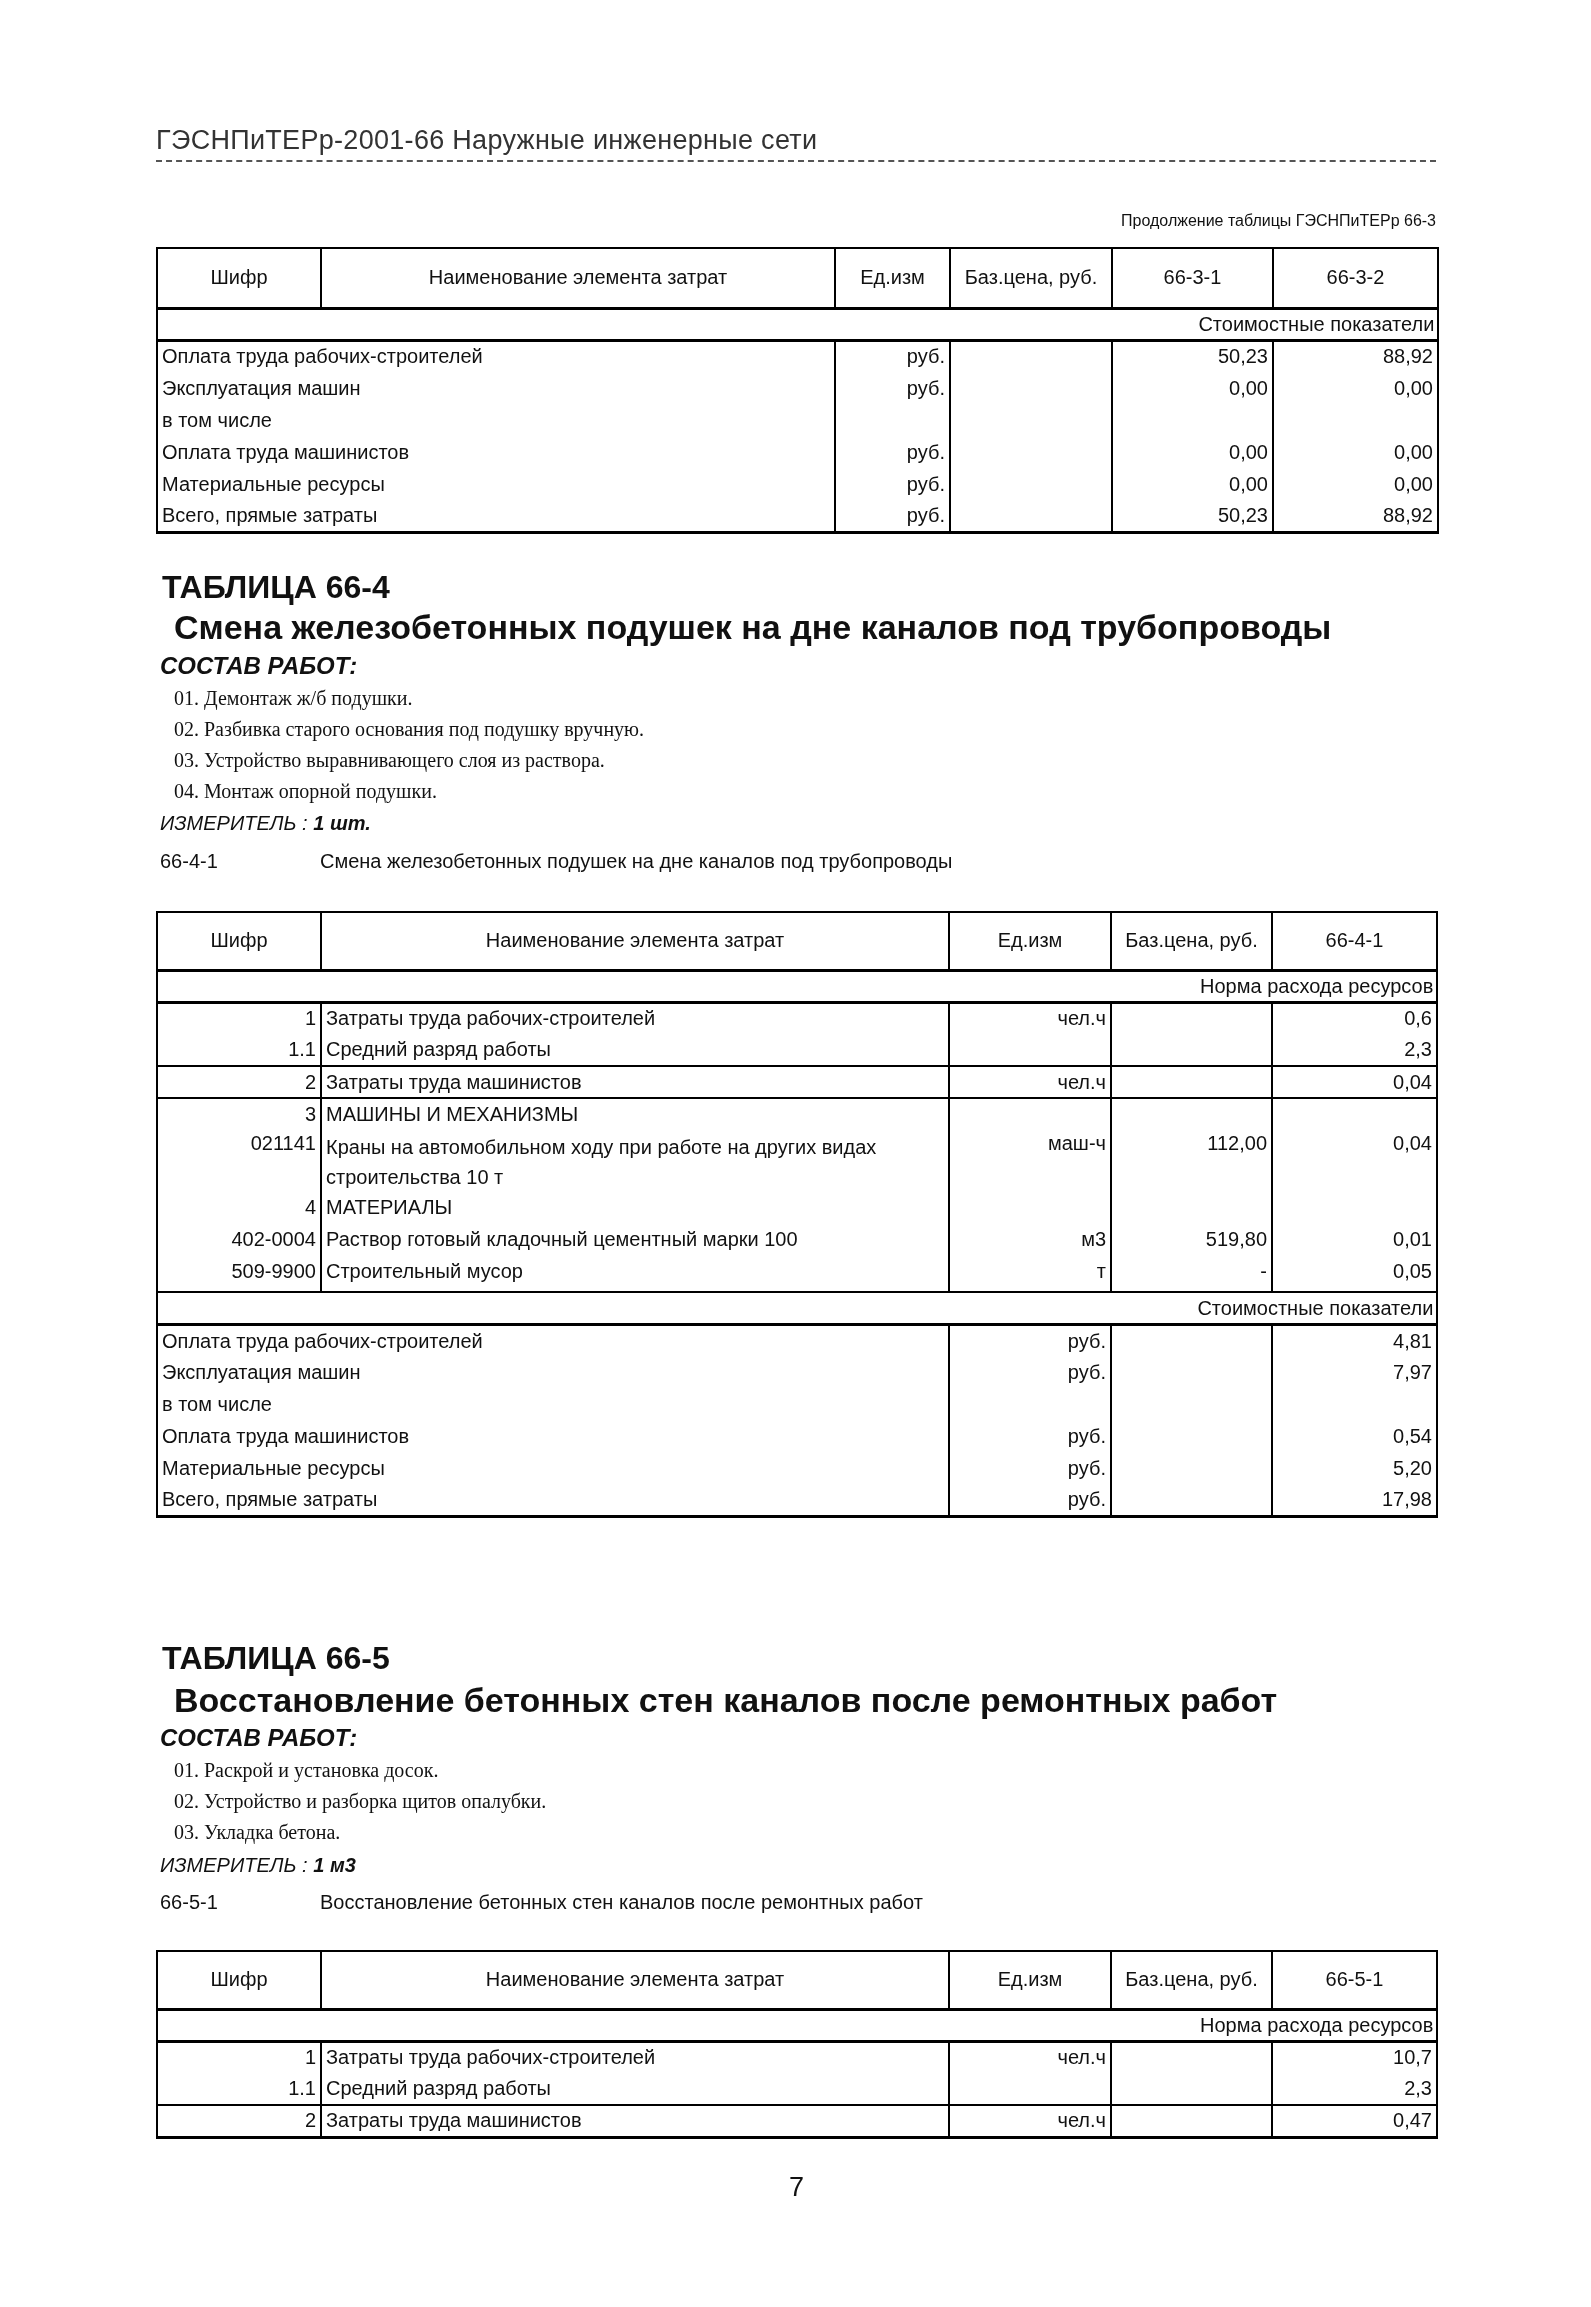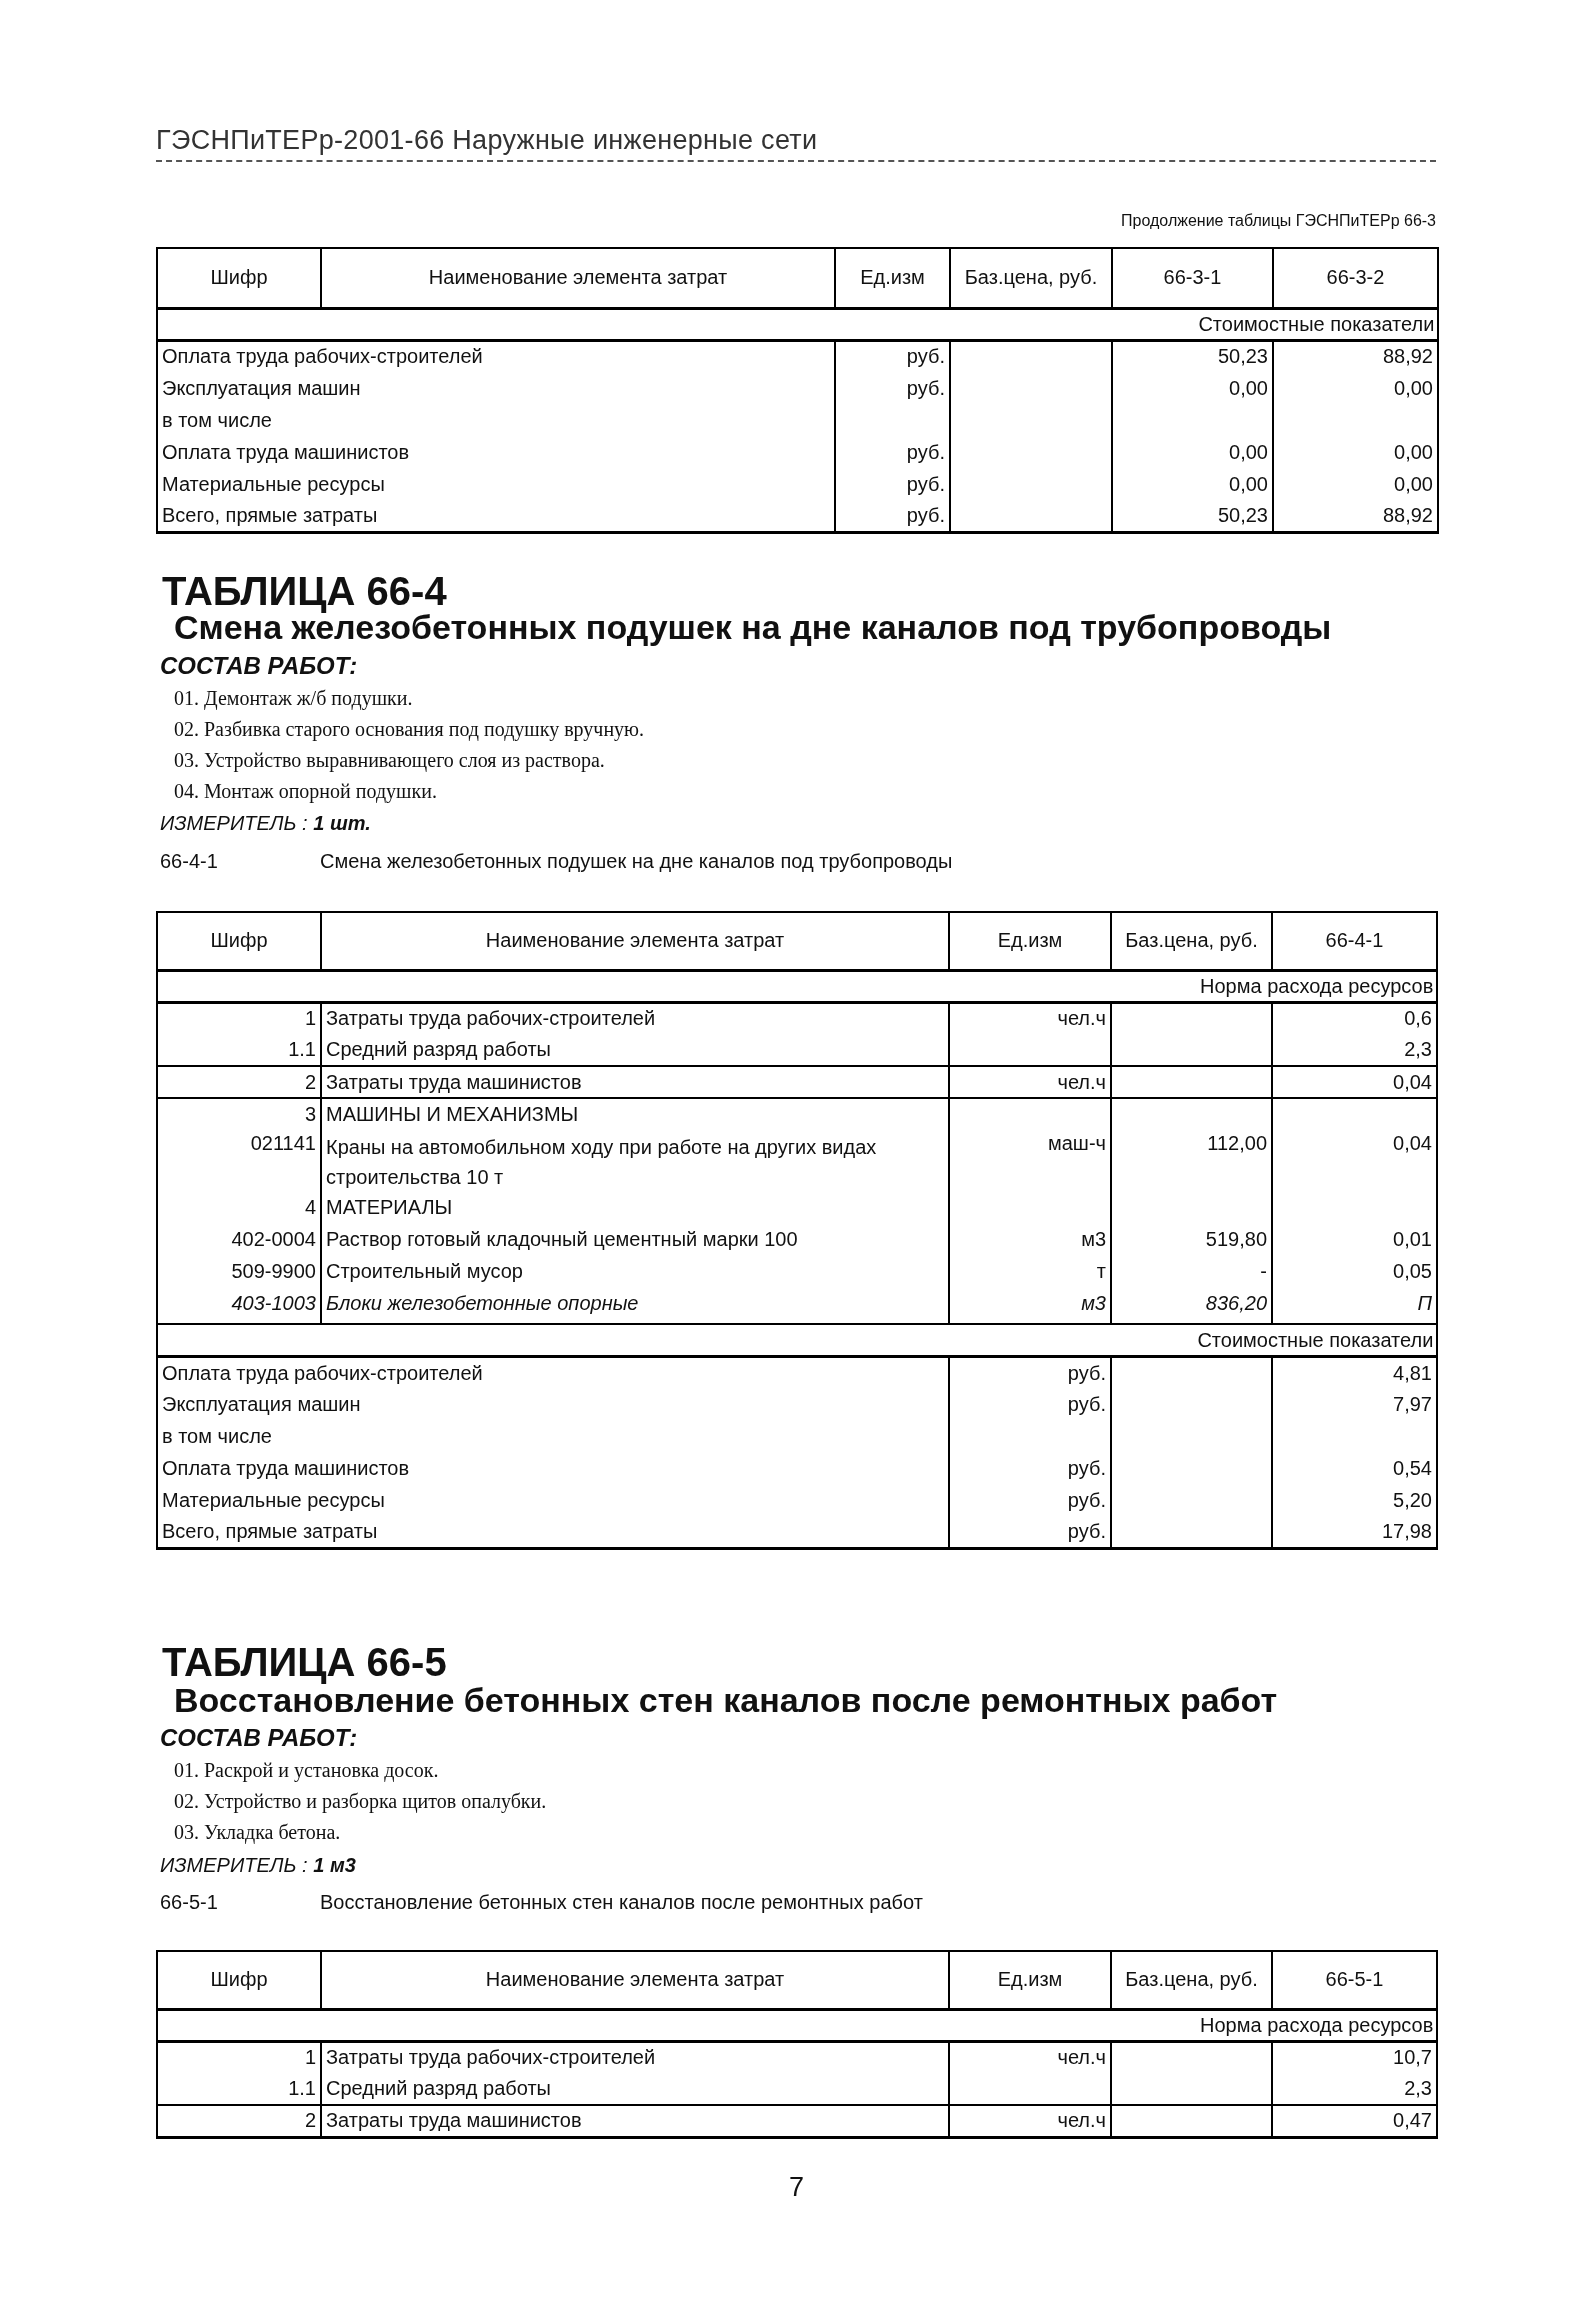--- a/index.html
+++ b/index.html
@@ -31,21 +31,21 @@
   }
   table.doc .hdr th { border-top-width: 2.7px; border-bottom-width: 3.4px; }
   table.doc .body td { border-left: 2px solid #000; border-right: 2px solid #000; }
   table.doc .body.last td { border-bottom: 3.4px solid #000; }
   table.doc .body.groupend td { border-bottom: 2.7px solid #000; }
   .r { text-align: right; }
   .c { text-align: right; }
   .b { font-weight: bold; }
   .i { font-style: italic; }
 
-  .tbl-title { left: 162px; font-size: 40px; font-weight: bold; }
+  .tbl-title { left: 162px; font-size: 32px; font-weight: bold; }
   .tbl-subtitle { left: 174px; font-size: 34px; font-weight: bold; }
   .sostav { left: 160px; font-size: 24px; font-weight: bold; font-style: italic; }
   .work-item { left: 174px; font-size: 20px; font-family: Liberation Serif, serif; }
   .meter { left: 160px; font-size: 20px; font-style: italic; }
   .meter b { font-weight: bold; }
   .code-line { left: 160px; font-size: 20px; }
   .code-line .name { position: absolute; left: 160px; white-space: nowrap; }
   .page-number { left: 789px; top: 2172px; font-size: 27px; }
 </style>
 </head>
@@ -219,27 +219,20 @@
   </tr>
 
   <tr class="body" style="height:32px;">
     <td class="c">509-9900</td>
     <td>Строительный мусор</td>
     <td class="c">т</td>
     <td class="c">-</td>
     <td class="r">0,05</td>
   </tr>
 
-  <tr class="body" style="height:32px;">
-    <td class="c i">403-1003</td>
-    <td class="i">Блоки железобетонные опорные</td>
-    <td class="c i">м3</td>
-    <td class="c i">836,20</td>
-    <td class="r i">П</td>
-  </tr>
 
   <tr class="body groupend" style="height:5.4px;">
     <td></td>
         <td></td>
         <td></td>
         <td></td>
         <td></td>
   </tr>
 
   <tr class="sub" style="height:32px;">

